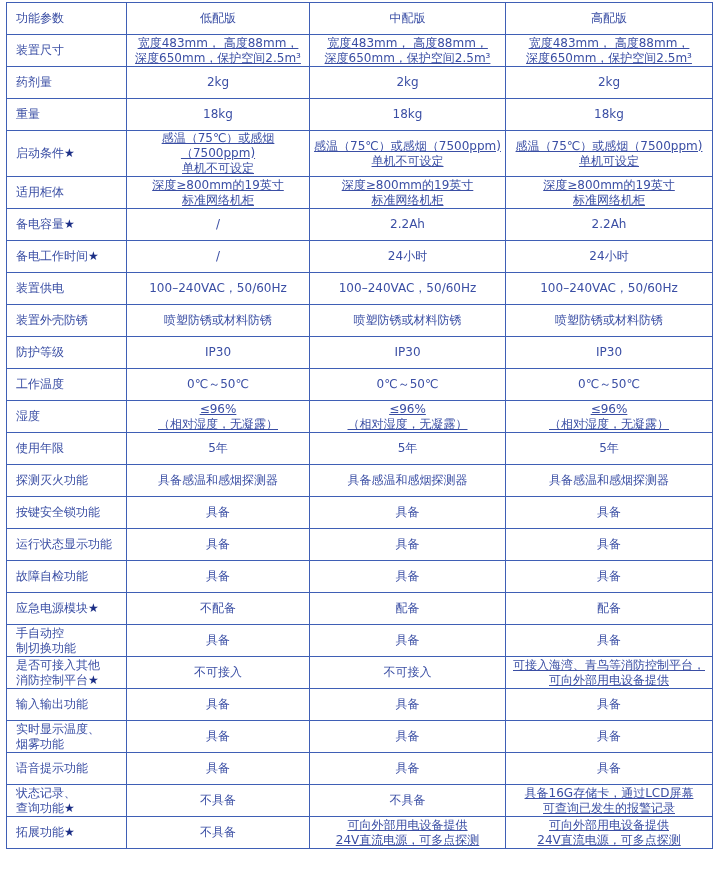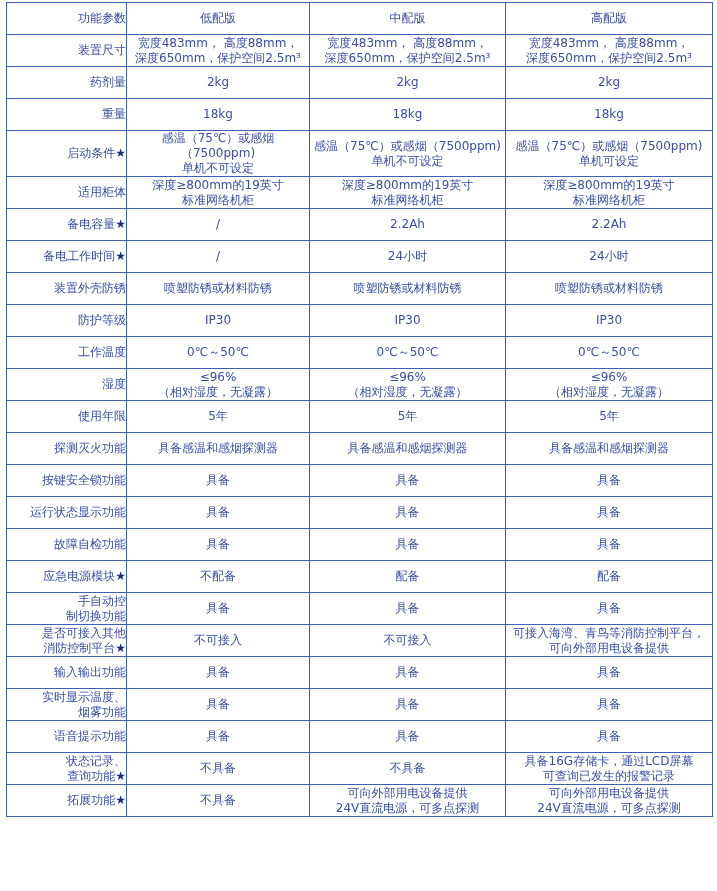--- a/index.html
+++ b/index.html
@@ -13,24 +13,24 @@
     color: #3a4ea4;
   }
   table.spec td {
     border: 1.5px solid #3f5fb5;
     height: 31px;
     padding: 0;
     vertical-align: middle;
     font-size: 12px;
     line-height: 15px;
   }
-  td.label { padding-left: 9px !important; text-align: right; font-size: 12.5px; }
+  td.label { padding-left: 9px !important; text-align: left; font-size: 12.5px; }
   td.val { text-align: center; }
   td.big { font-size: 13.5px; margin-top: 28px; }
-  td.small { font-size: 11px; line-height: 14px; }
+  td.small { font-size: 11px; line-height: 14px; text-decoration: underline; }
   .star { color: #1c2f86; }
   .line { display: block; }
 </style>
 </head>
 <body>
 
 <table class="spec">
   <colgroup>
     <col style="width:120px">
     <col style="width:183px">
@@ -107,20 +107,26 @@
         <td class="val big"><span>2.2Ah</span></td>
         <td class="val big"><span>2.2Ah</span></td>
       </tr>
       <tr>
         <td class="label"><span class=""><span class="">备电工作时间</span><span class="star">★</span></span></td>
         <td class="val big"><span>/</span></td>
         <td class="val"><span>24小时</span></td>
         <td class="val"><span>24小时</span></td>
       </tr>
       <tr>
+        <td class="label"><span class="">装置供电</span></td>
+        <td class="val"><span>100–240VAC，50/60Hz</span></td>
+        <td class="val"><span>100–240VAC，50/60Hz</span></td>
+        <td class="val"><span>100–240VAC，50/60Hz</span></td>
+      </tr>
+      <tr>
         <td class="label"><span class="">装置外壳防锈</span></td>
         <td class="val"><span>喷塑防锈或材料防锈</span></td>
         <td class="val"><span>喷塑防锈或材料防锈</span></td>
         <td class="val"><span>喷塑防锈或材料防锈</span></td>
       </tr>
       <tr>
         <td class="label"><span class="">防护等级</span></td>
         <td class="val"><span>IP30</span></td>
         <td class="val"><span>IP30</span></td>
         <td class="val"><span>IP30</span></td>

